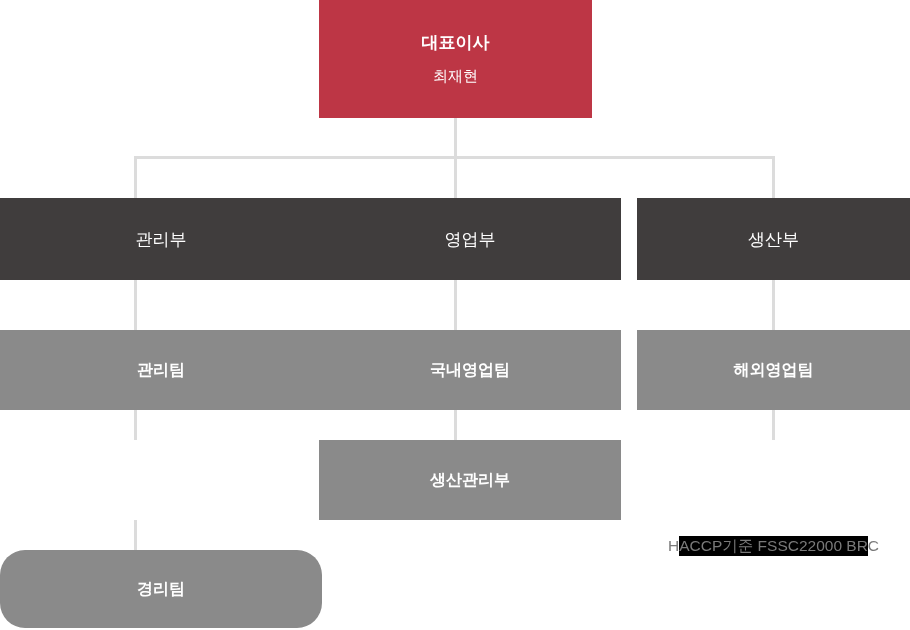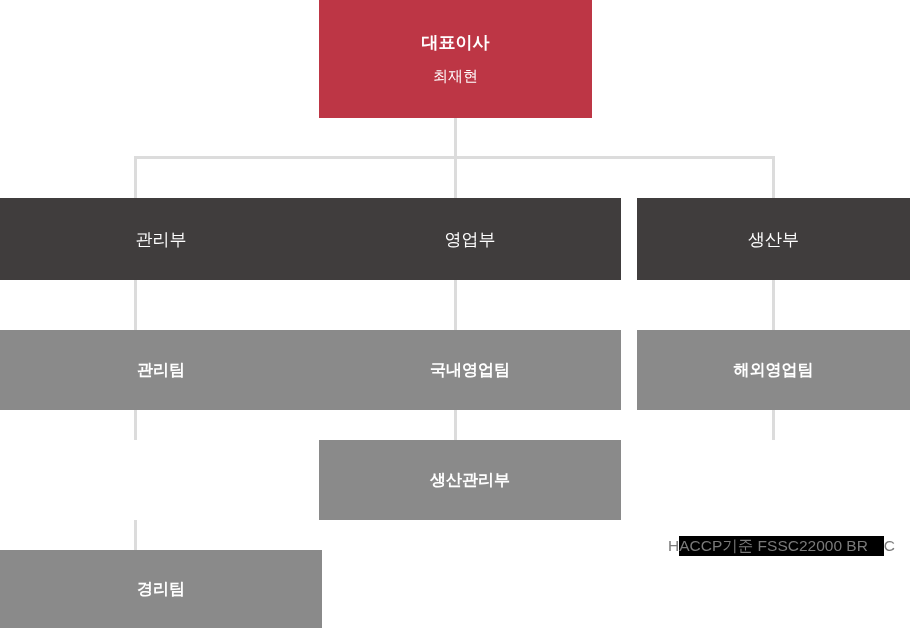--- a/index.html
+++ b/index.html
@@ -20,42 +20,42 @@
   .ceo-name  { font-size:15px; font-weight:400; line-height:18px; }
 
   .dept { top:198px; height:82px; background:var(--dept-box,#403d3d); font-size:17px; font-weight:500; }
   .team { height:80px; background:var(--team-box,#8a8a8a); font-size:16px; font-weight:700; }
 
   .c1 { left:0;    width:322px; }
   .c2 { left:319px; width:302px; }
   .c3 { left:637px; width:273px; }
   .r1 { top:330px; }
   .r2 { top:440px; }
-  .r3 { top:550px; height:78px; }
+  .r3 { top:550px; height:78px;border-radius:25px; }
 
   .line { position:absolute; background:var(--connector,#dcdcdc); }
   .ln-ceo-down   { left:454px; top:118px; width:3px; height:41px; }
   .ln-trunk      { left:134px; top:156px; width:641px; height:3px; }
   .ln-drop-l     { left:134px; top:158px; width:3px; height:40px; }
   .ln-drop-m     { left:454px; top:158px; width:3px; height:40px; }
   .ln-drop-r     { left:772px; top:158px; width:3px; height:40px; }
   .ln-s1-l       { left:134px; top:280px; width:3px; height:50px; }
   .ln-s1-m       { left:454px; top:280px; width:3px; height:50px; }
   .ln-s1-r       { left:772px; top:280px; width:3px; height:50px; }
   .ln-s2-l       { left:134px; top:410px; width:3px; height:30px; }
   .ln-s2-m       { left:454px; top:410px; width:3px; height:30px; }
   .ln-s2-r       { left:772px; top:410px; width:3px; height:30px; }
   .ln-s3-l       { left:134px; top:520px; width:3px; height:30px; }
 
   .footnote {
     position:absolute; left:668px; top:537px;
     font-size:15.5px; line-height:17px; white-space:nowrap;
     color:var(--footnote-text,#7a7a7a);
   }
-  .footnote .hl { background:var(--footnote-highlight,#000000); padding:1px 16px 2px 0; }
+  .footnote .hl { background:var(--footnote-highlight,#000000); padding:1px 0 2px 0; }
 </style>
 </head>
 <body>
 
 <div class="canvas">
 
   <div class="box ceo">
     <div class="ceo-title">대표이사</div>
     <div class="ceo-name">최재현</div>
   </div>

